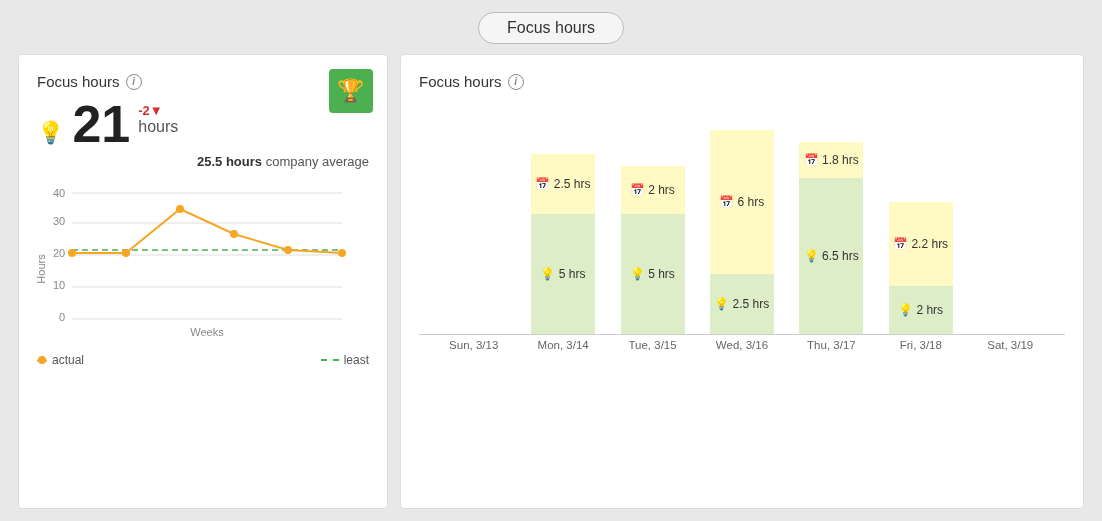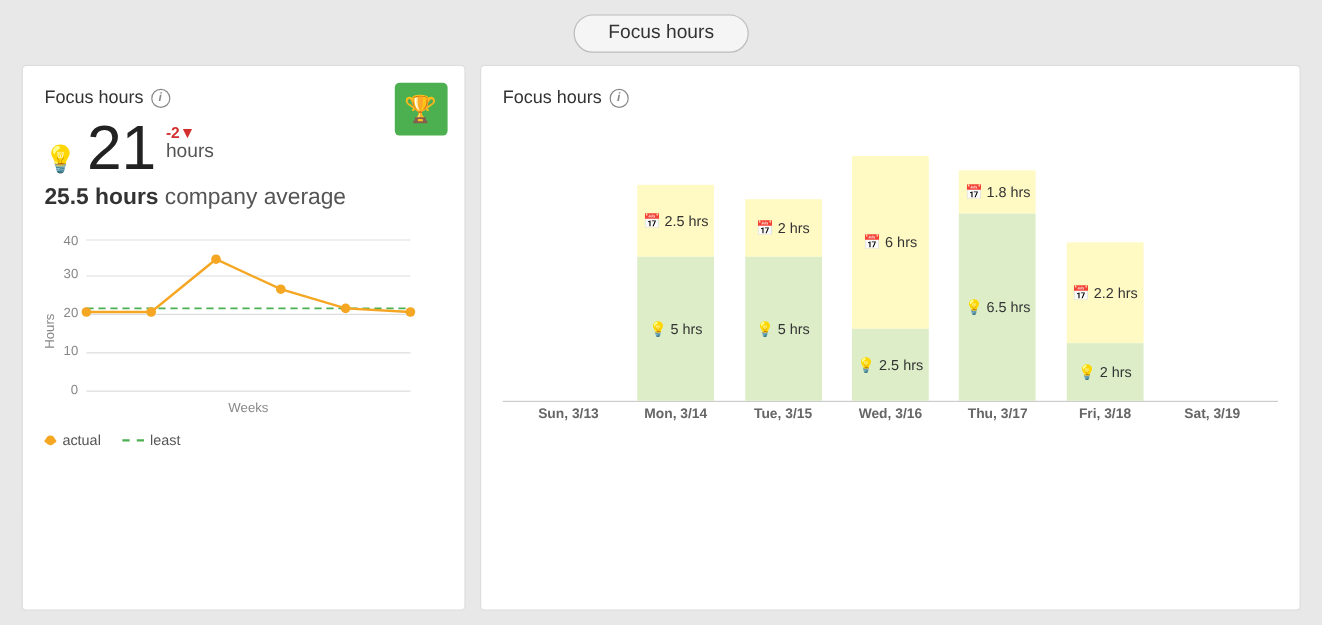--- a/index.html
+++ b/index.html
@@ -92,59 +92,60 @@
       gap: 8px;
       margin-top: 4px;
     }
     .bulb-icon {
       font-size: 22px;
       color: #bbb;
       margin-bottom: 4px;
     }
     .metric-number {
       font-size: 52px;
-      font-weight: 400;
+      font-weight: 700;
       color: #222;
       line-height: 1;
     }
     .metric-change {
       display: flex;
       flex-direction: column;
       align-items: flex-start;
       margin-bottom: 8px;
     }
     .change-value {
       color: #d32f2f;
       font-size: 13px;
       font-weight: 600;
     }
     .metric-unit {
       font-size: 16px;
       color: #555;
       margin-bottom: 6px;
     }
     .company-avg {
-      font-size: 19px;
+      font-size: 13px;
       color: #555;
       margin-top: 4px;
+      text-align: right;
     }
     .company-avg strong {
       font-weight: 600;
       color: #333;
     }
     
     .mini-chart {
       margin-top: 20px;
       width: 100%;
       height: 160px;
     }
     .chart-legend {
       display: flex;
       gap: 18px;
-      justify-content: flex-start;
+      justify-content: space-between;
       margin-top: 4px;
       font-size: 12px;
       color: #555;
     }
     .legend-item {
       display: flex;
       align-items: center;
       gap: 5px;
     }
     .legend-dot-actual {
@@ -229,21 +230,20 @@
       font-weight: 500;
     }
     .bar-seg-icon {
       font-size: 12px;
     }
     .meetings-seg { background: #fff9c4; }
     .focus-seg { background: #dcedc8; }
     .x-axis {
       display: flex;
       padding: 6px 0 0;
-      font-weight: bold;
     }
     .x-label {
       flex: 1;
       text-align: center;
       font-size: 11.5px;
       color: #666;
     }
     .bar-axis-line {
       border-top: 1px solid #ccc;
       width: 100%;

